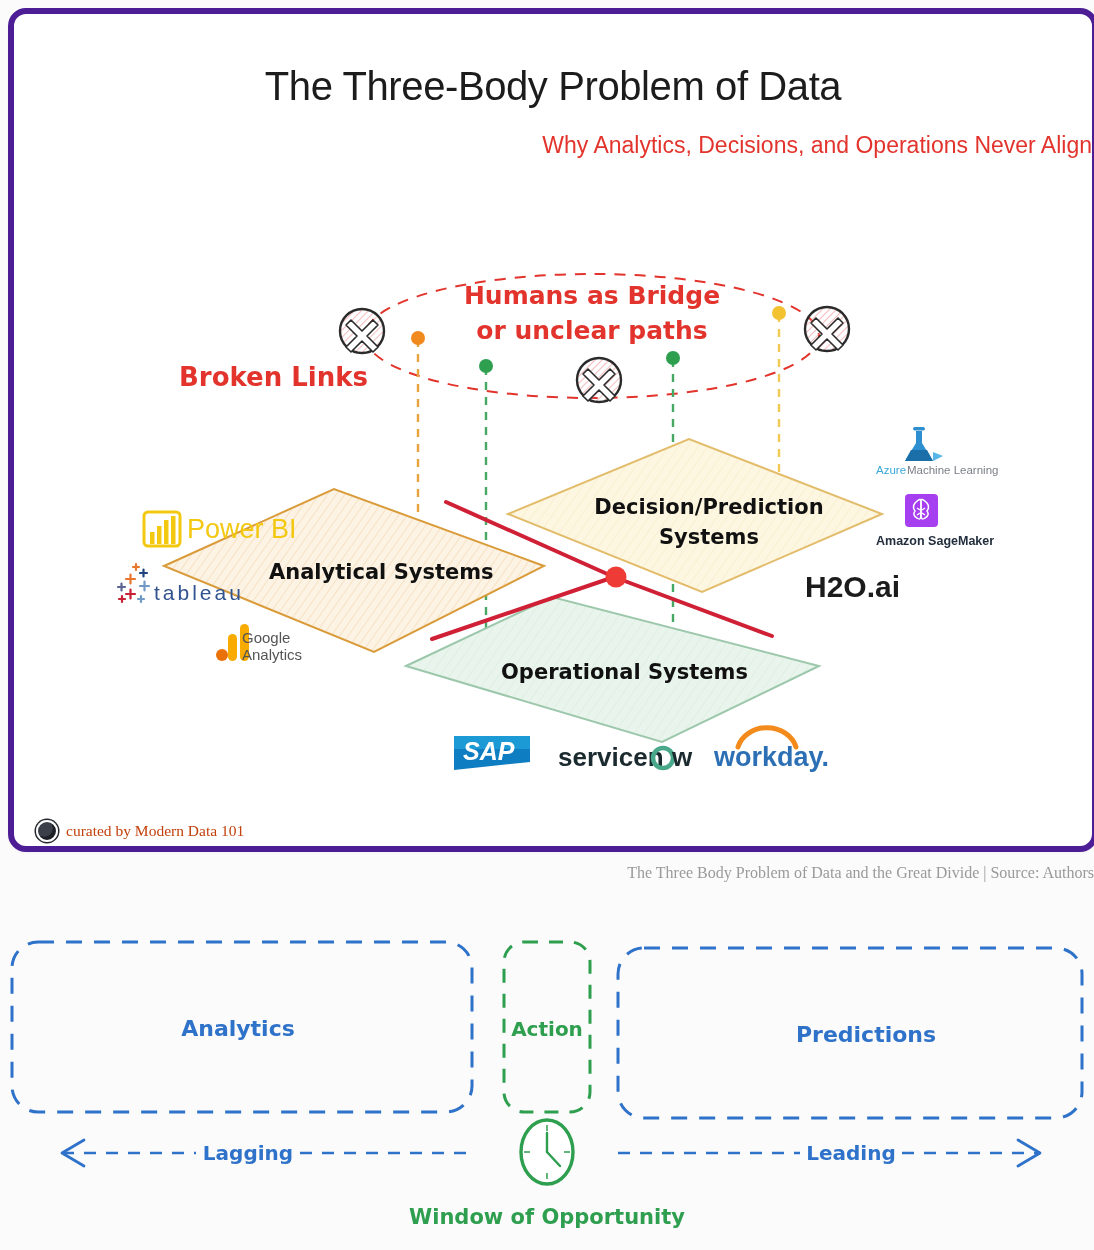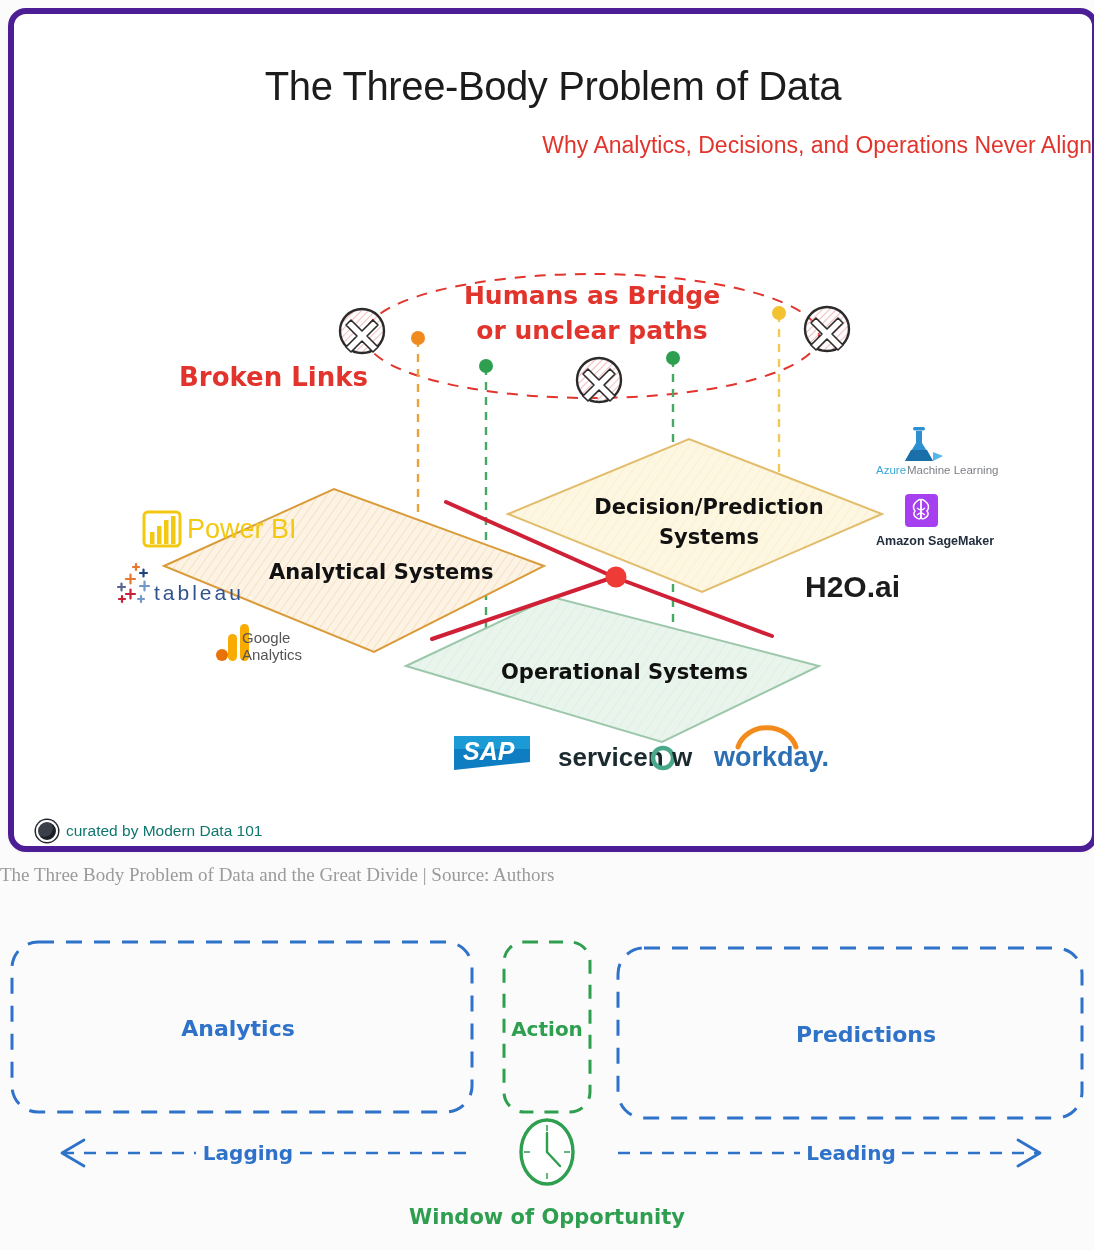--- a/index.html
+++ b/index.html
@@ -29,24 +29,24 @@
   .dlabel{font-family:"DejaVu Sans",sans-serif;font-size:21px;fill:#111;font-weight:600;}
   .redtxt{font-family:"DejaVu Sans",sans-serif;fill:#e2342c;font-weight:600;}
   #curator{
     position:absolute;left:22px;top:806px;display:flex;align-items:center;gap:8px;
   }
   #curator .logo{
     width:22px;height:22px;border-radius:50%;
     background:radial-gradient(circle at 38% 38%, #3a3f4a 0 42%, #1d2026 44% 100%);
     box-shadow:inset 0 0 0 2px #fff, 0 0 0 1.5px #23262c;
   }
-  #curator .txt{font-size:15.5px;color:#0f766e;}
+  #curator .txt{font-size:15.5px;color:#c2410c;font-family:Liberation Serif, serif;}
   #caption{
-    position:absolute;left:0;top:864px;width:1094px;text-align:left;
-    font-family:"Liberation Serif", serif;font-size:19px;color:#9a9a9a;
+    position:absolute;left:0;top:864px;width:1094px;text-align:right;
+    font-family:"Liberation Serif", serif;font-size:16px;color:#9a9a9a;
   }
   #lower{position:absolute;left:0;top:920px;width:1094px;height:330px;}
   .logotext{font-family:"Liberation Sans",sans-serif;}
 </style>
 </head>
 <body>
 
 <div class="card">
 
   <div id="title">The Three-Body Problem of Data</div>

